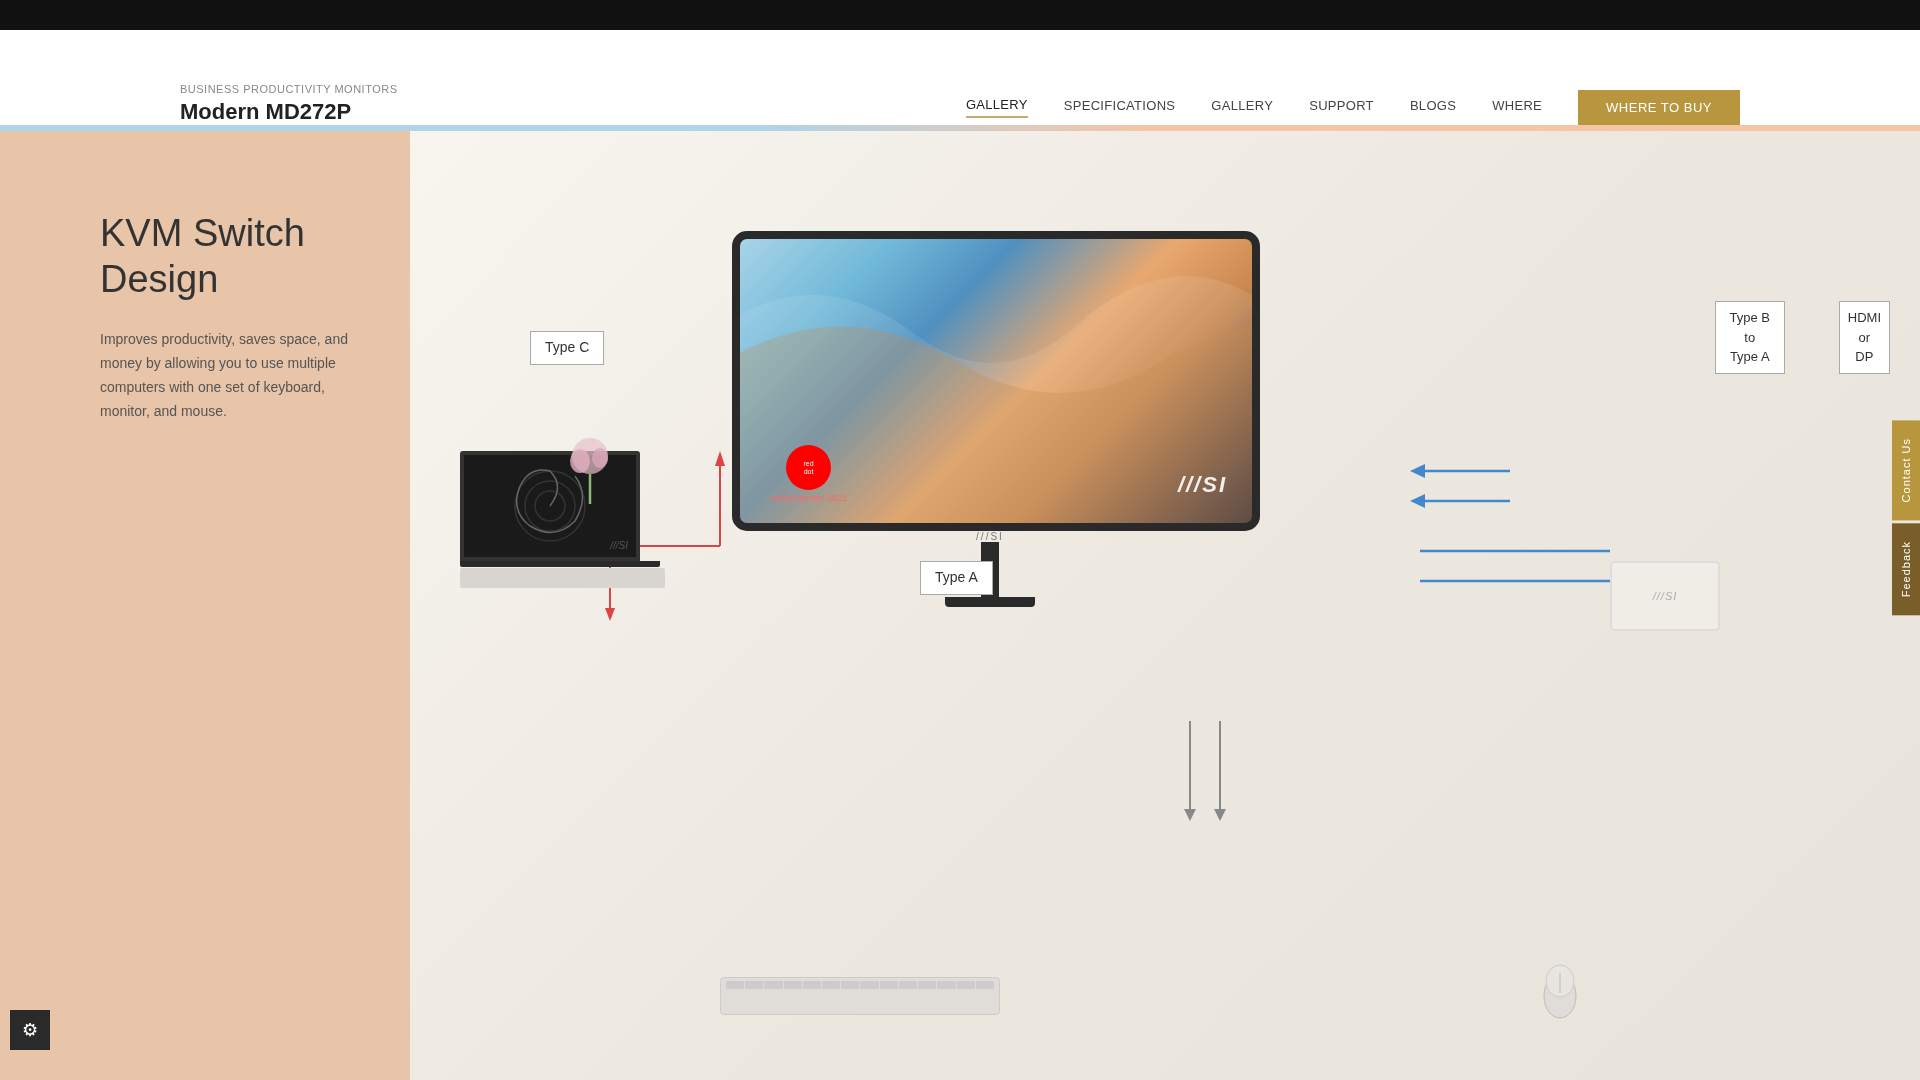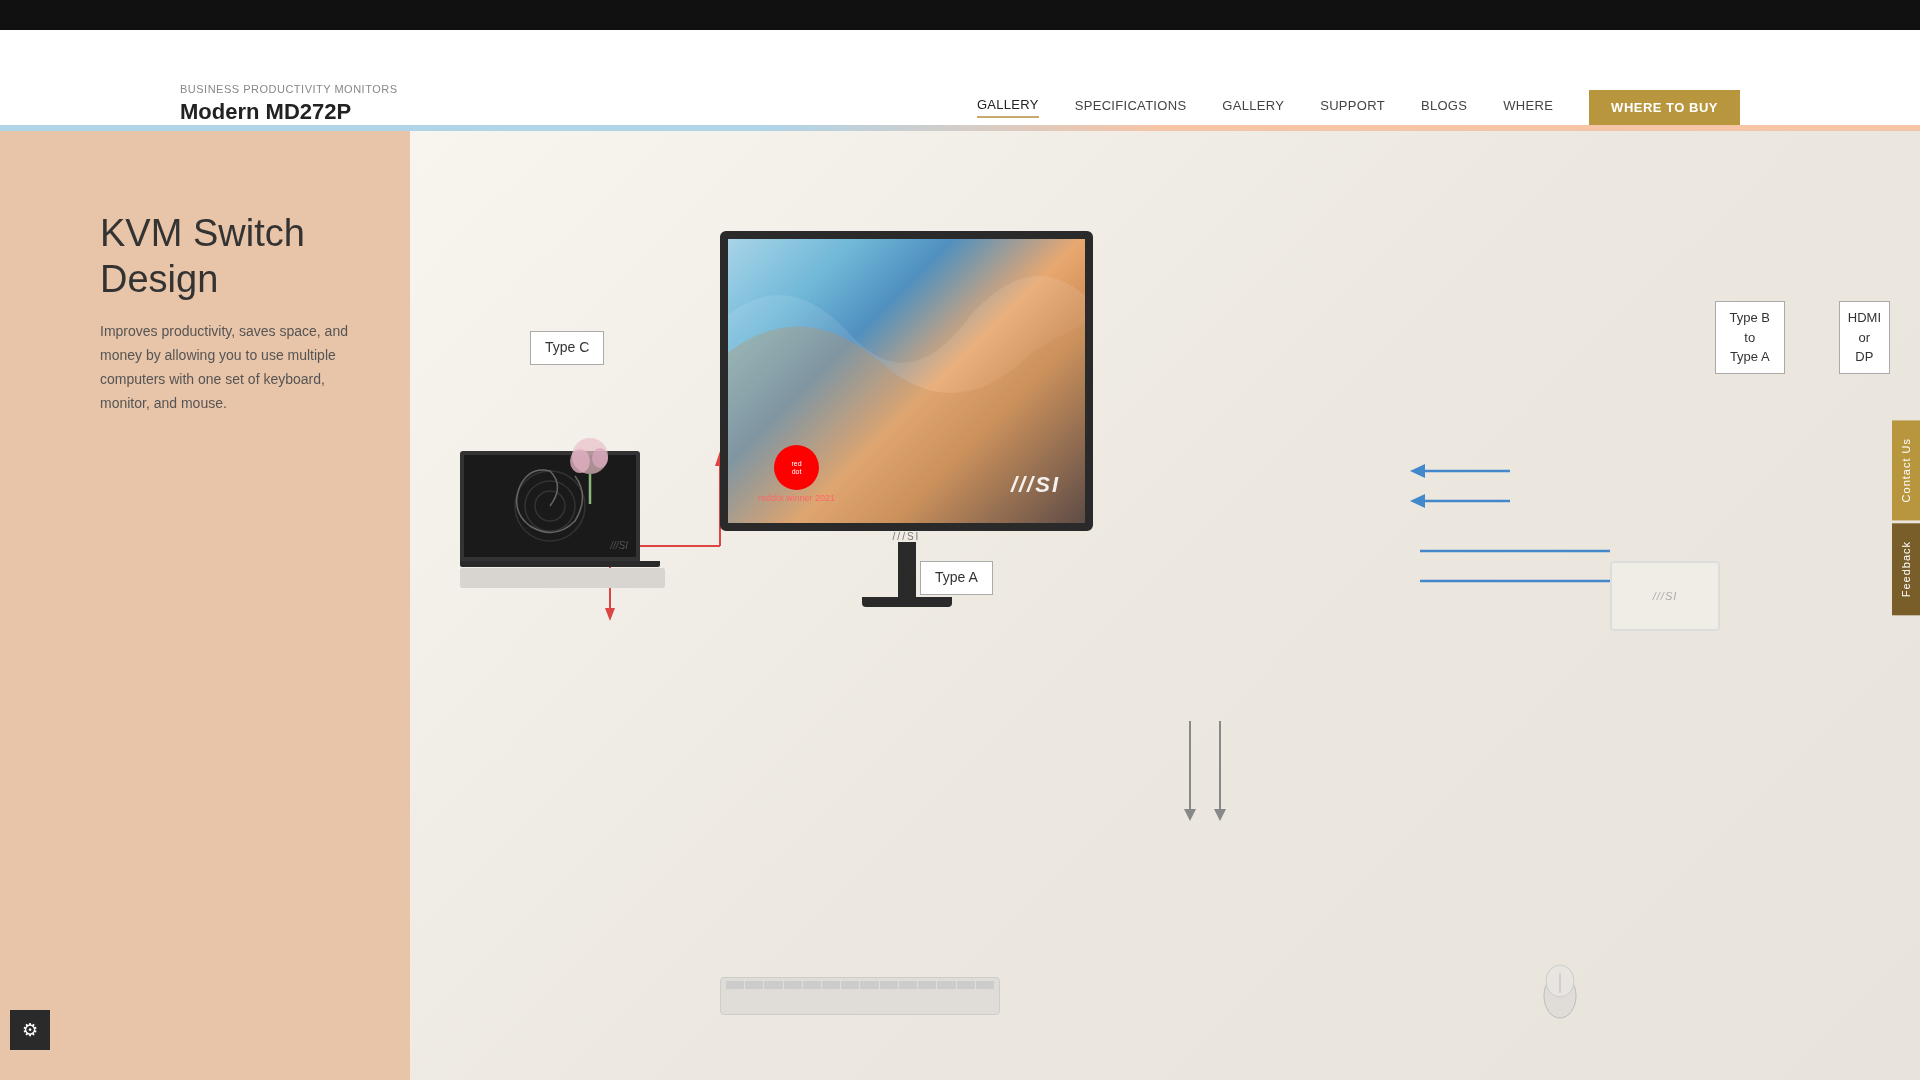--- a/index.html
+++ b/index.html
@@ -48,23 +48,23 @@
       letter-spacing: 0.3px;
       padding-bottom: 4px;
     }
     .nav-item.active {
       color: #222;
       border-bottom: 2px solid #c8a96e;
     }
     .where-to-buy-btn {
       background: #b8963e;
       color: white;
-      padding: 10px 22px;
+      padding: 10px 28px;
       font-size: 13px;
-      font-weight: bold;
+      font-weight: normal;
       border: none;
       cursor: pointer;
       letter-spacing: 0.5px;
     }
 
     
     .nav-accent-bar {
       height: 6px;
       background: linear-gradient(to right, #b0d4e8 40%, #f5c5a8 60%);
       width: 100%;
@@ -82,21 +82,21 @@
       width: 410px;
       background: #e8c4a8;
       padding: 80px 50px 40px 100px;
       flex-shrink: 0;
     }
     .kvm-title {
       font-size: 38px;
       font-weight: 400;
       color: #333;
       line-height: 1.2;
-      margin-bottom: 18px;
+      margin-bottom: 26px;
     }
     .kvm-description {
       font-size: 14px;
       color: #555;
       line-height: 1.7;
       margin-bottom: 20px;
     }
     .kvm-note {
       font-size: 12px;
       color: #666;
@@ -236,21 +236,21 @@
     <div style="position:absolute; left:155px; top:305px;">
       <svg width="50" height="70" viewBox="0 0 50 70">
         <ellipse cx="25" cy="20" rx="18" ry="18" fill="#e8c0c8" opacity="0.7"></ellipse>
         <ellipse cx="15" cy="25" rx="10" ry="12" fill="#e0b0c0" opacity="0.8"></ellipse>
         <ellipse cx="35" cy="22" rx="8" ry="10" fill="#d8a8bc" opacity="0.8"></ellipse>
         <line x1="25" y1="38" x2="25" y2="68" stroke="#8db87a" stroke-width="2.5"></line>
       </svg>
     </div>
 
     <div style="position:absolute; left:310px; top:100px;">
-      <div style="width:373px; height:300px; background:linear-gradient(135deg, #a8d4e8 0%, #70b8d8 20%, #5090c0 35%, #e8a870 55%, #c88850 70%, #1a1a2e 100%); border:8px solid #2a2a2a; border-radius:6px; position:relative; overflow:hidden;">
+      <div style="width:528px; height:300px; background:linear-gradient(135deg, #a8d4e8 0%, #70b8d8 20%, #5090c0 35%, #e8a870 55%, #c88850 70%, #1a1a2e 100%); border:8px solid #2a2a2a; border-radius:15px; position:relative; overflow:hidden;margin-left:12px;">
 
         <svg style="position:absolute;inset:0;width:100%;height:100%;" viewBox="0 0 470 300" preserveAspectRatio="none">
           <path d="M0,80 Q80,30 160,100 Q240,170 320,80 Q400,10 470,60 L470,300 L0,300 Z" fill="rgba(255,255,255,0.1)"></path>
           <path d="M0,120 Q100,60 200,130 Q300,200 400,120 Q440,100 470,90 L470,300 L0,300 Z" fill="rgba(200,140,80,0.3)"></path>
         </svg>
 
         <div style="position:absolute; bottom:20px; left:30px;">
           <div style="width:45px;height:45px;background:red;border-radius:50%;display:flex;align-items:center;justify-content:center;margin:0 auto 3px;">
             <span style="color:white;font-size:7px;text-align:center;line-height:1.1;">red<br>dot</span>
           </div>

